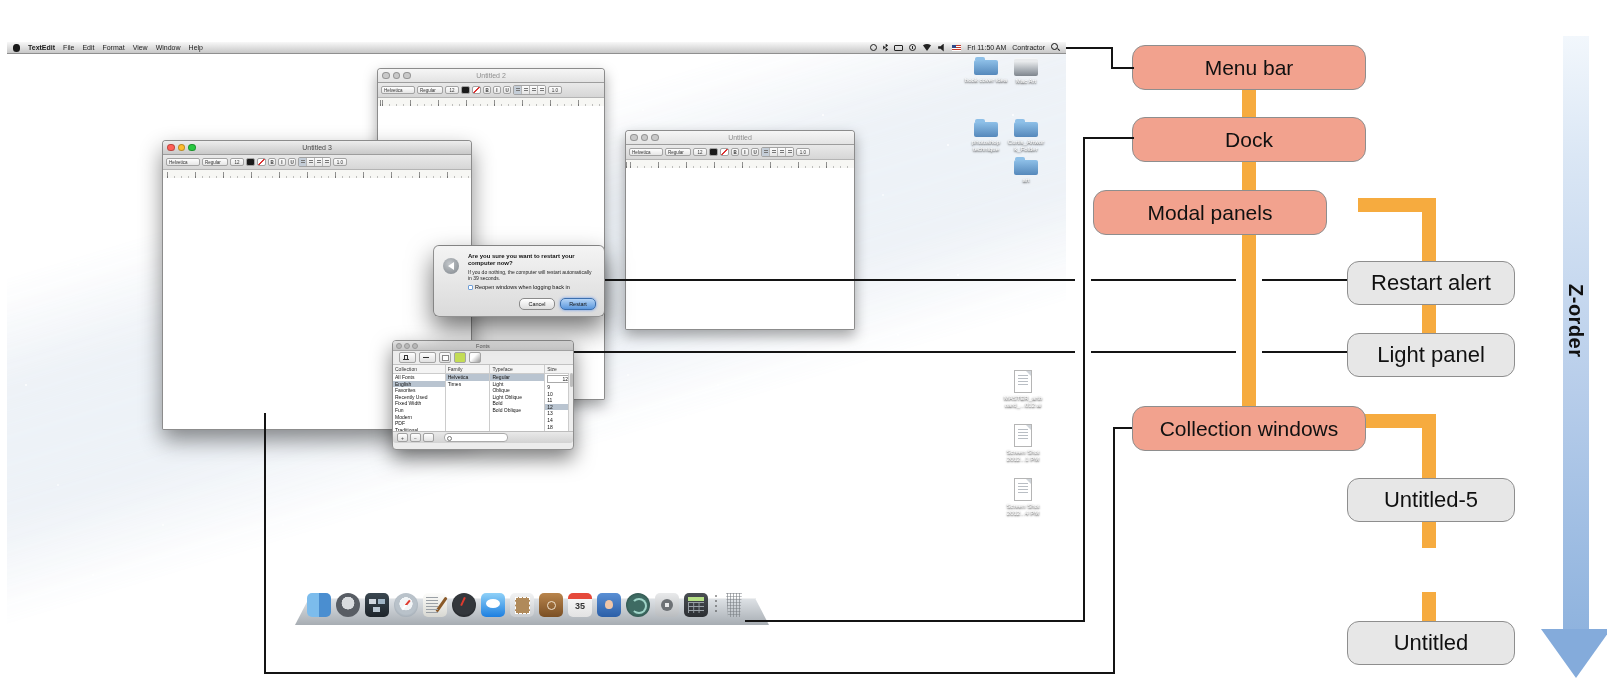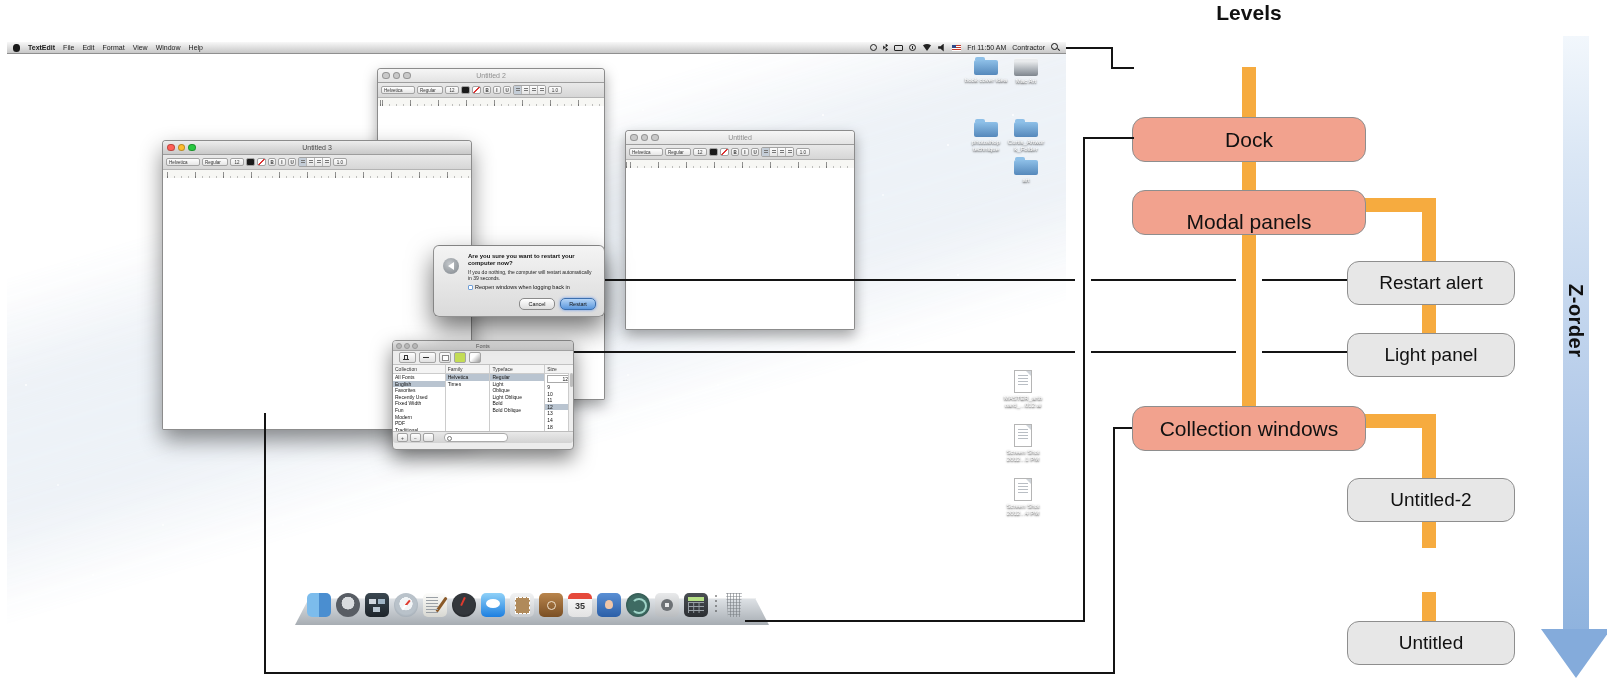--- a/index.html
+++ b/index.html
@@ -5,21 +5,21 @@
   html,body{margin:0;padding:0;background:#fff;}
   body{font-family:"Liberation Sans","DejaVu Sans",sans-serif;color:#111;}
   #stage{position:relative;width:1607px;height:681px;background:#fff;overflow:hidden;}
   .cl{position:absolute;background:#141414;z-index:30;}
   .oc{position:absolute;background:#f6ab3f;z-index:2;}
 
   
   .lvl{position:absolute;display:flex;align-items:center;justify-content:center;
        border:1.5px solid #8e8e8e;box-sizing:border-box;z-index:5;color:#111;}
   .lvl.pink{width:234px;height:45px;background:#f2a28e;border-radius:13px;font-size:21px;}
-  .lvl.gray{width:168px;height:44px;background:#e7e7e7;border-radius:12px;font-size:19px;}
+  .lvl.gray{width:168px;height:44px;background:#e7e7e7;border-radius:12px;font-size:22px;}
   .levels-title{position:absolute;left:1132px;top:1px;width:234px;text-align:center;
        font-size:21px;font-weight:bold;z-index:5;}
   .zbar{position:absolute;left:1563px;top:36px;width:26px;height:594px;
        background:linear-gradient(180deg,#f2f7fc 0%,#dbe7f5 20%,#b7cdea 60%,#8fb3de 100%);z-index:4;}
   .zhead{position:absolute;left:1541px;top:629px;width:0;height:0;z-index:4;
        border-left:35px solid transparent;border-right:35px solid transparent;border-top:49px solid #84abdb;}
   .zlabel{position:absolute;left:1564px;top:284px;writing-mode:vertical-rl;
        font-size:20px;font-weight:bold;letter-spacing:.5px;color:#111;z-index:6;}
 
   
@@ -470,48 +470,50 @@
         </span>
       <span class="di photobooth"></span>
       <span class="di timemachine"></span>
       <span class="di sysprefs"></span>
       <span class="di calculator"></span>
       <span class="dock-sep"></span>
       <span class="di trash"></span>
     </div>
   </div>
 
-  <div class="levels-title">Levels</div>
 
   <div class="oc" style="left:1242px;top:67px;width:14px;height:361px;"></div>
   <div class="oc" style="left:1358px;top:198px;width:78px;height:14px;"></div>
   <div class="oc" style="left:1422px;top:198px;width:14px;height:63px;"></div>
   <div class="oc" style="left:1422px;top:305px;width:14px;height:28px;"></div>
   <div class="oc" style="left:1358px;top:414px;width:78px;height:14px;"></div>
   <div class="oc" style="left:1422px;top:414px;width:14px;height:64px;"></div>
   <div class="oc" style="left:1422px;top:522px;width:14px;height:26px;"></div>
   <div class="oc" style="left:1422px;top:592px;width:14px;height:29px;"></div>
 
+  <div class="lvl pink" style="left:1132px;top:45px;">
+      <span>Menu bar</span>
+    </div>
   <div class="lvl pink" style="left:1132px;top:117px;border-radius:13px;">
       <span>Dock</span>
     </div>
-  <div class="lvl pink" style="left:1132px;top:190px;align-items:flex-end;">
+  <div class="lvl pink" style="left:1093px;top:190px;">
       <span>Modal panels</span>
     </div>
   <div class="lvl gray" style="left:1347px;top:261px;">
       <span>Restart alert</span>
     </div>
   <div class="lvl gray" style="left:1347px;top:333px;">
       <span>Light panel</span>
     </div>
   <div class="lvl pink" style="left:1132px;top:406px;">
       <span>Collection windows</span>
     </div>
   <div class="lvl gray" style="left:1347px;top:478px;">
-      <span>Untitled-2</span>
+      <span>Untitled-5</span>
     </div>
   <div class="lvl gray" style="left:1347px;top:621px;">
       <span>Untitled</span>
     </div>
 
   <div class="cl" style="left:1066px;top:47px;width:45px;height:2px;"></div>
   <div class="cl" style="left:1111px;top:47px;width:2px;height:22px;"></div>
   <div class="cl" style="left:1111px;top:67px;width:23px;height:2px;"></div>
 
   <div class="cl" style="left:1083px;top:137px;width:51px;height:2px;"></div>

